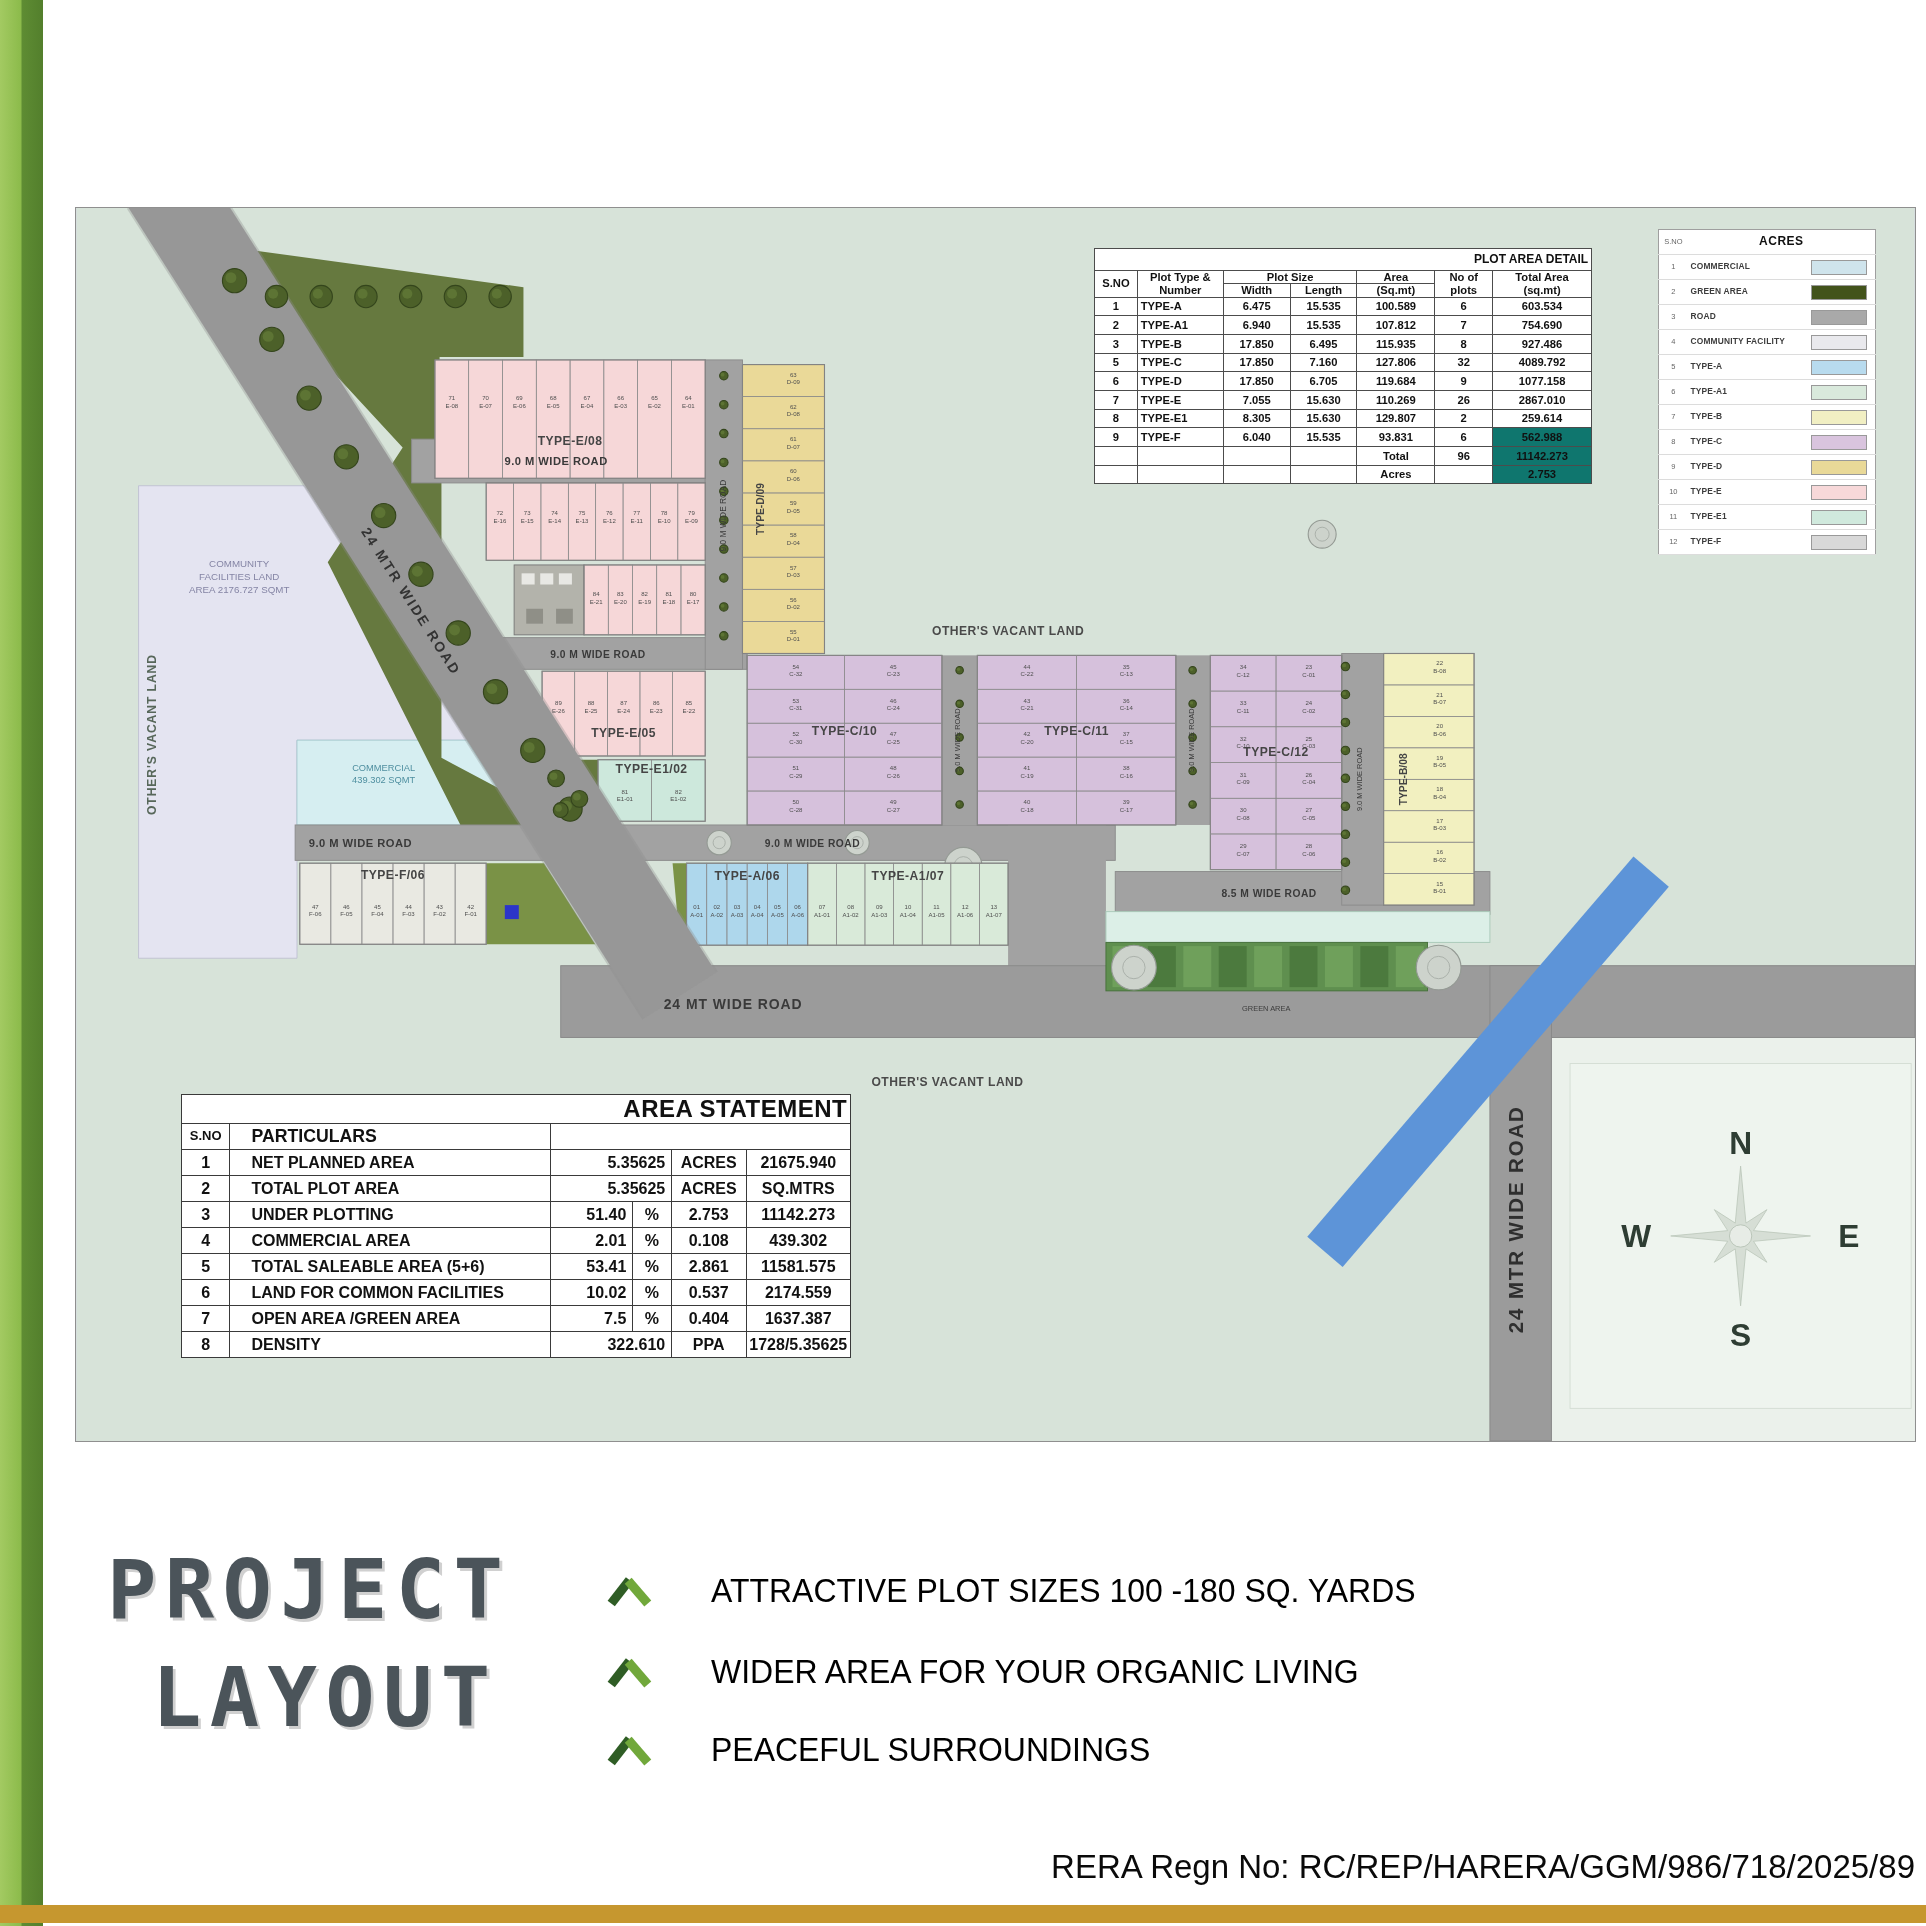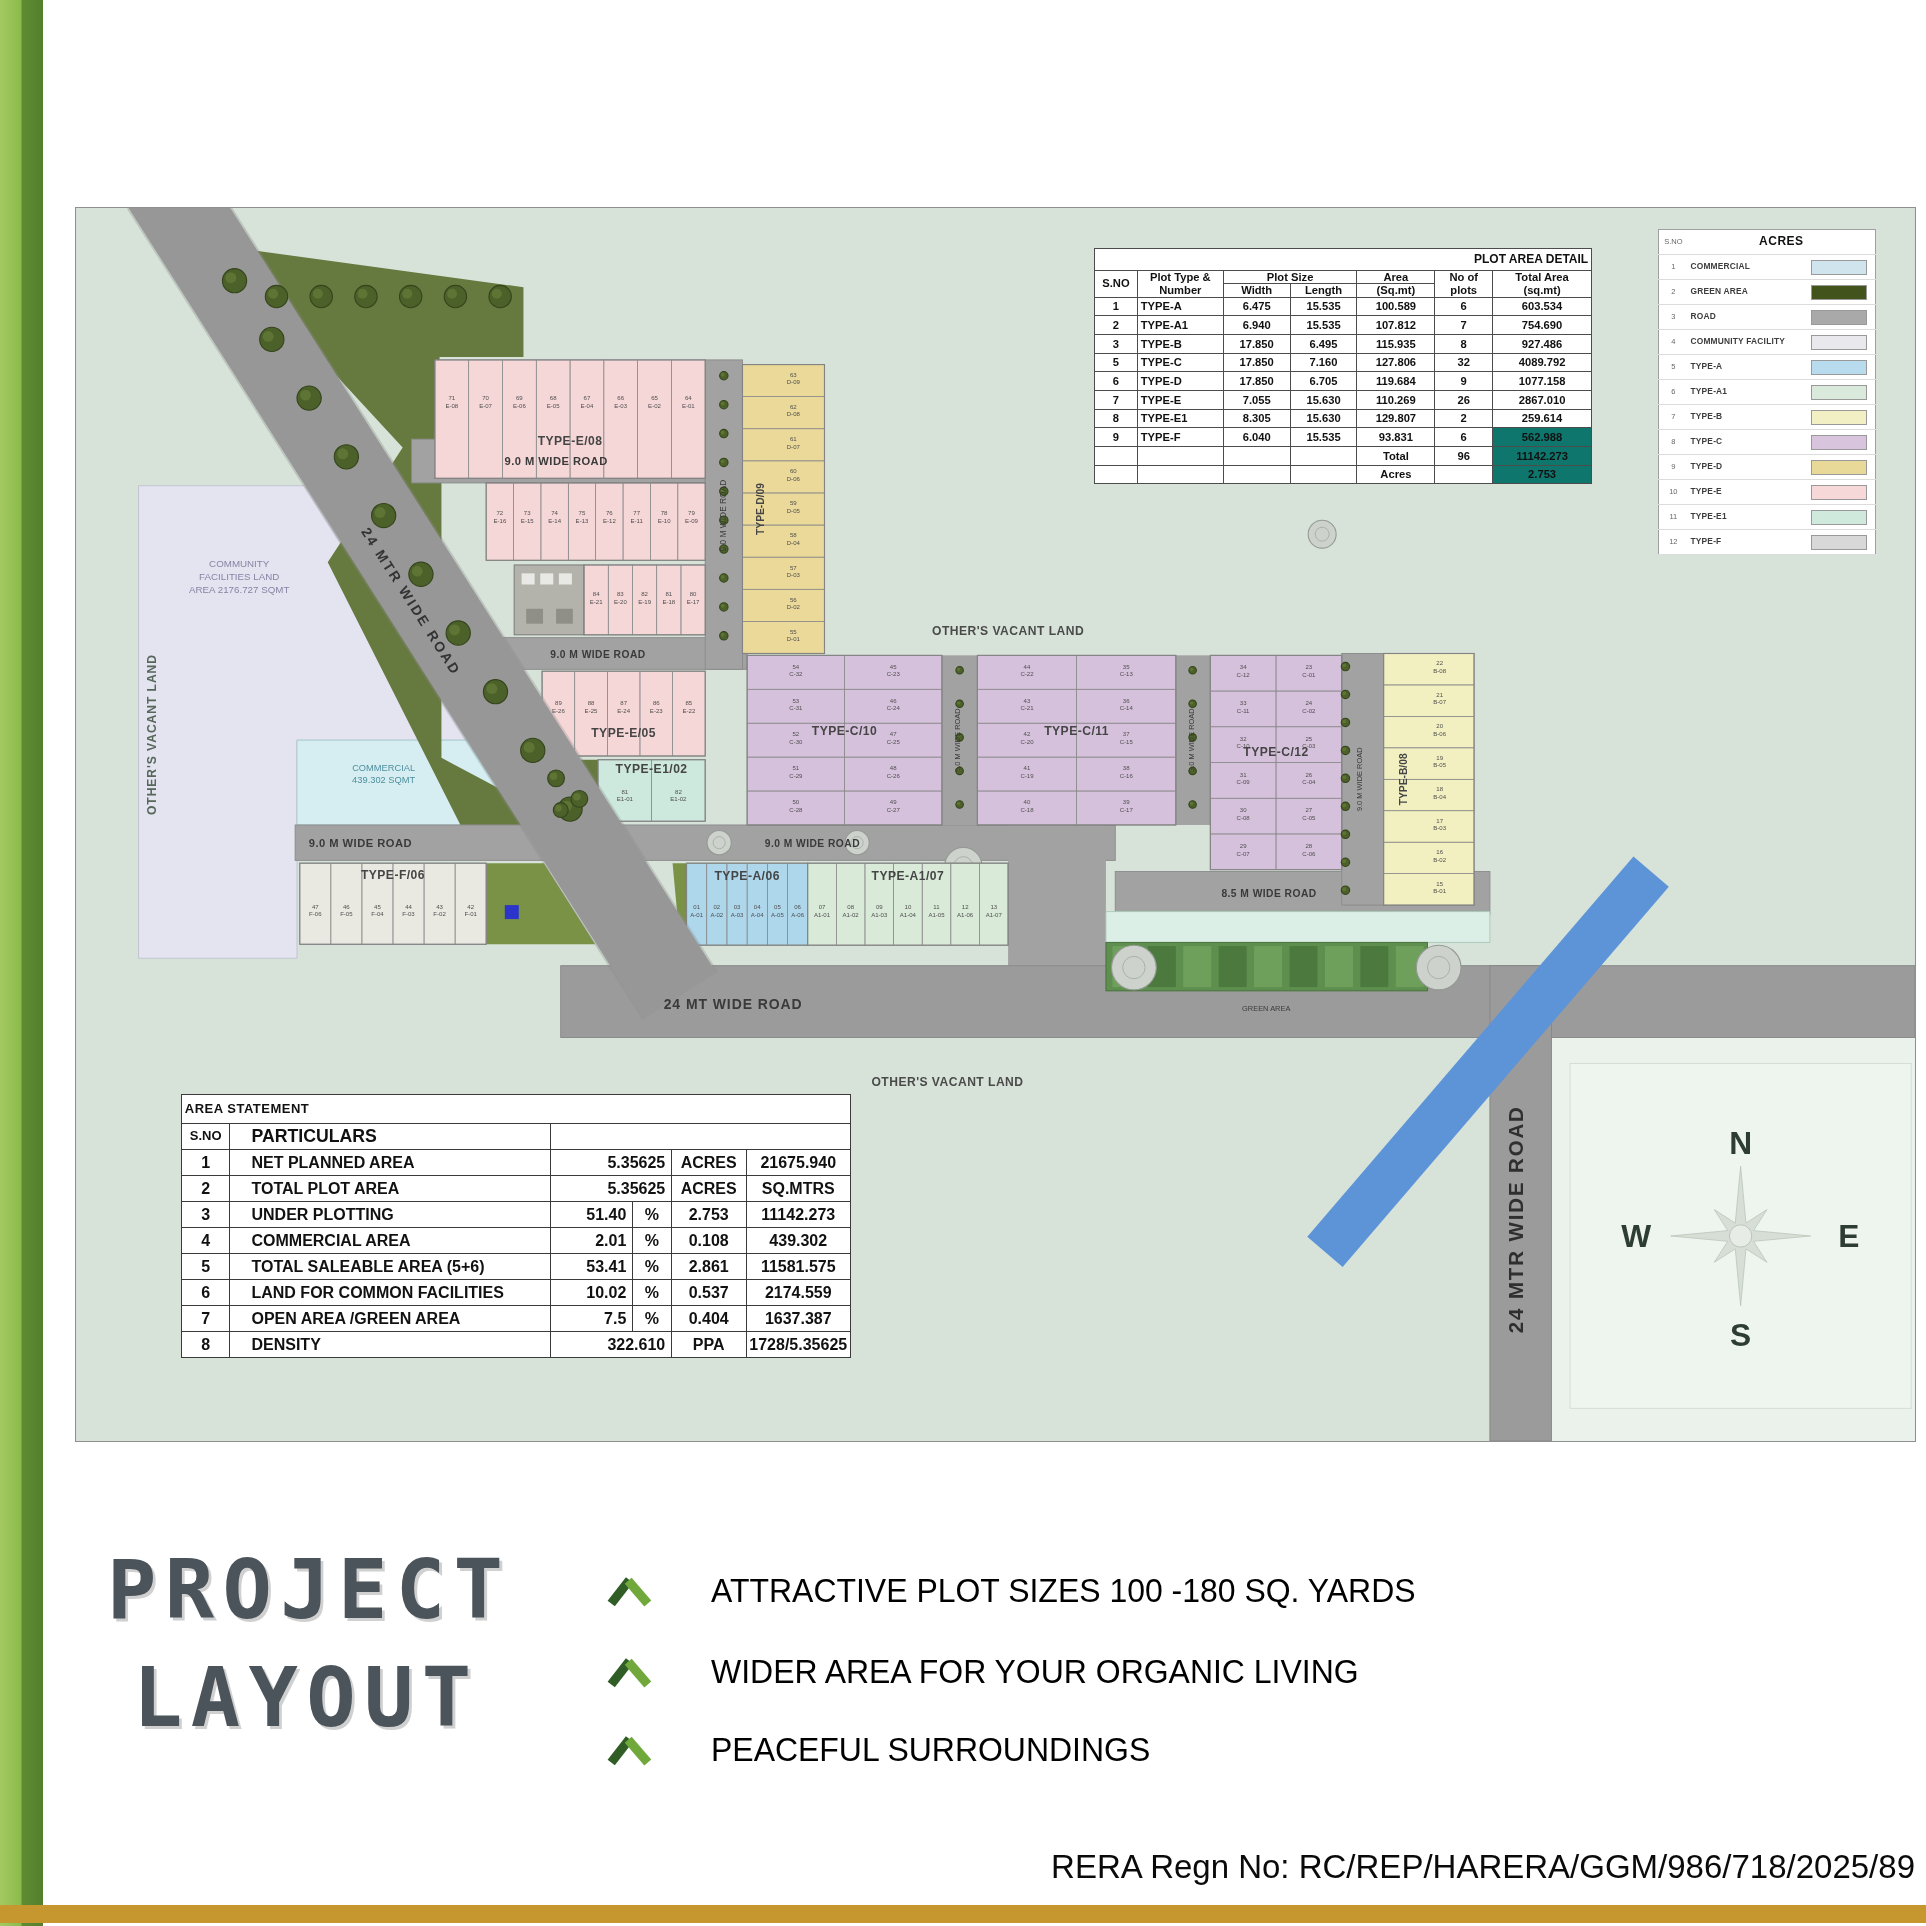--- a/index.html
+++ b/index.html
@@ -27,32 +27,32 @@
   #legend-box{left:1658px;top:229px;width:218px;font-size:8.4px;border:0.9px solid #9f9f9f;}
   #legend-box td{border:none;border-bottom:0.7px solid #dcdcdc;height:24px;vertical-align:middle;}
   #legend-box .lg-title{font-size:12px;font-weight:bold;text-align:center;letter-spacing:0.5px;}
   #legend-box .sno{color:#666;width:24px;text-align:center;font-size:7.5px;}
   #legend-box .lbl{color:#3c3c3c;font-weight:bold;letter-spacing:0.2px;width:119px;}
   .swatch{width:54px;height:13px;border:0.9px solid #999;margin:0 auto;}
 
   #area-table{left:181px;top:1094px;width:670px;font-size:16px;font-weight:bold;
        border:1.9px solid #333;}
   #area-table td{border:1.4px solid #3a3a3a;height:25px;vertical-align:middle;text-align:center;}
-  #area-table .title{font-size:13px;text-align:left;height:28px;letter-spacing:0.5px;}
+  #area-table .title{font-size:24px;text-align:right;height:28px;letter-spacing:0.5px;}
   #area-table .p{text-align:left;padding-left:21px;}
   #area-table .sno{width:43px;}
   #area-table .v1{text-align:right;padding-right:5.6px;}
 
   
   .proj-title{position:absolute;left:107px;top:1549px;color:#4b545a;
       font-family:"DejaVu Sans Mono",monospace;font-weight:bold;
       font-size:82px;letter-spacing:8.4px;font-variant:small-caps;
       text-shadow:2.8px 2.8px 0 rgba(120,120,120,.35);line-height:1.0;}
   .proj-title .l1,.proj-title .l2{display:block;}
-  .proj-title .l2{margin-left:26px;margin-top:26px;}
+  .proj-title .l2{margin-left:45px;margin-top:26px;}
   .feature-row{position:absolute;left:606px;height:50px;display:flex;align-items:center;}
   .feature-row .chev{width:47px;height:35px;flex:0 0 aupx;margin-right:58px;}
   .feature-text{font-size:34px;color:#000;white-space:nowrap;
       transform:scaleX(.94);transform-origin:left center;letter-spacing:0;}
   .rera{position:absolute;left:0;top:1848px;width:1915px;text-align:right;
       font-size:33px;color:#0a0a0a;}
 </style>
 </head>
 <body>
 

